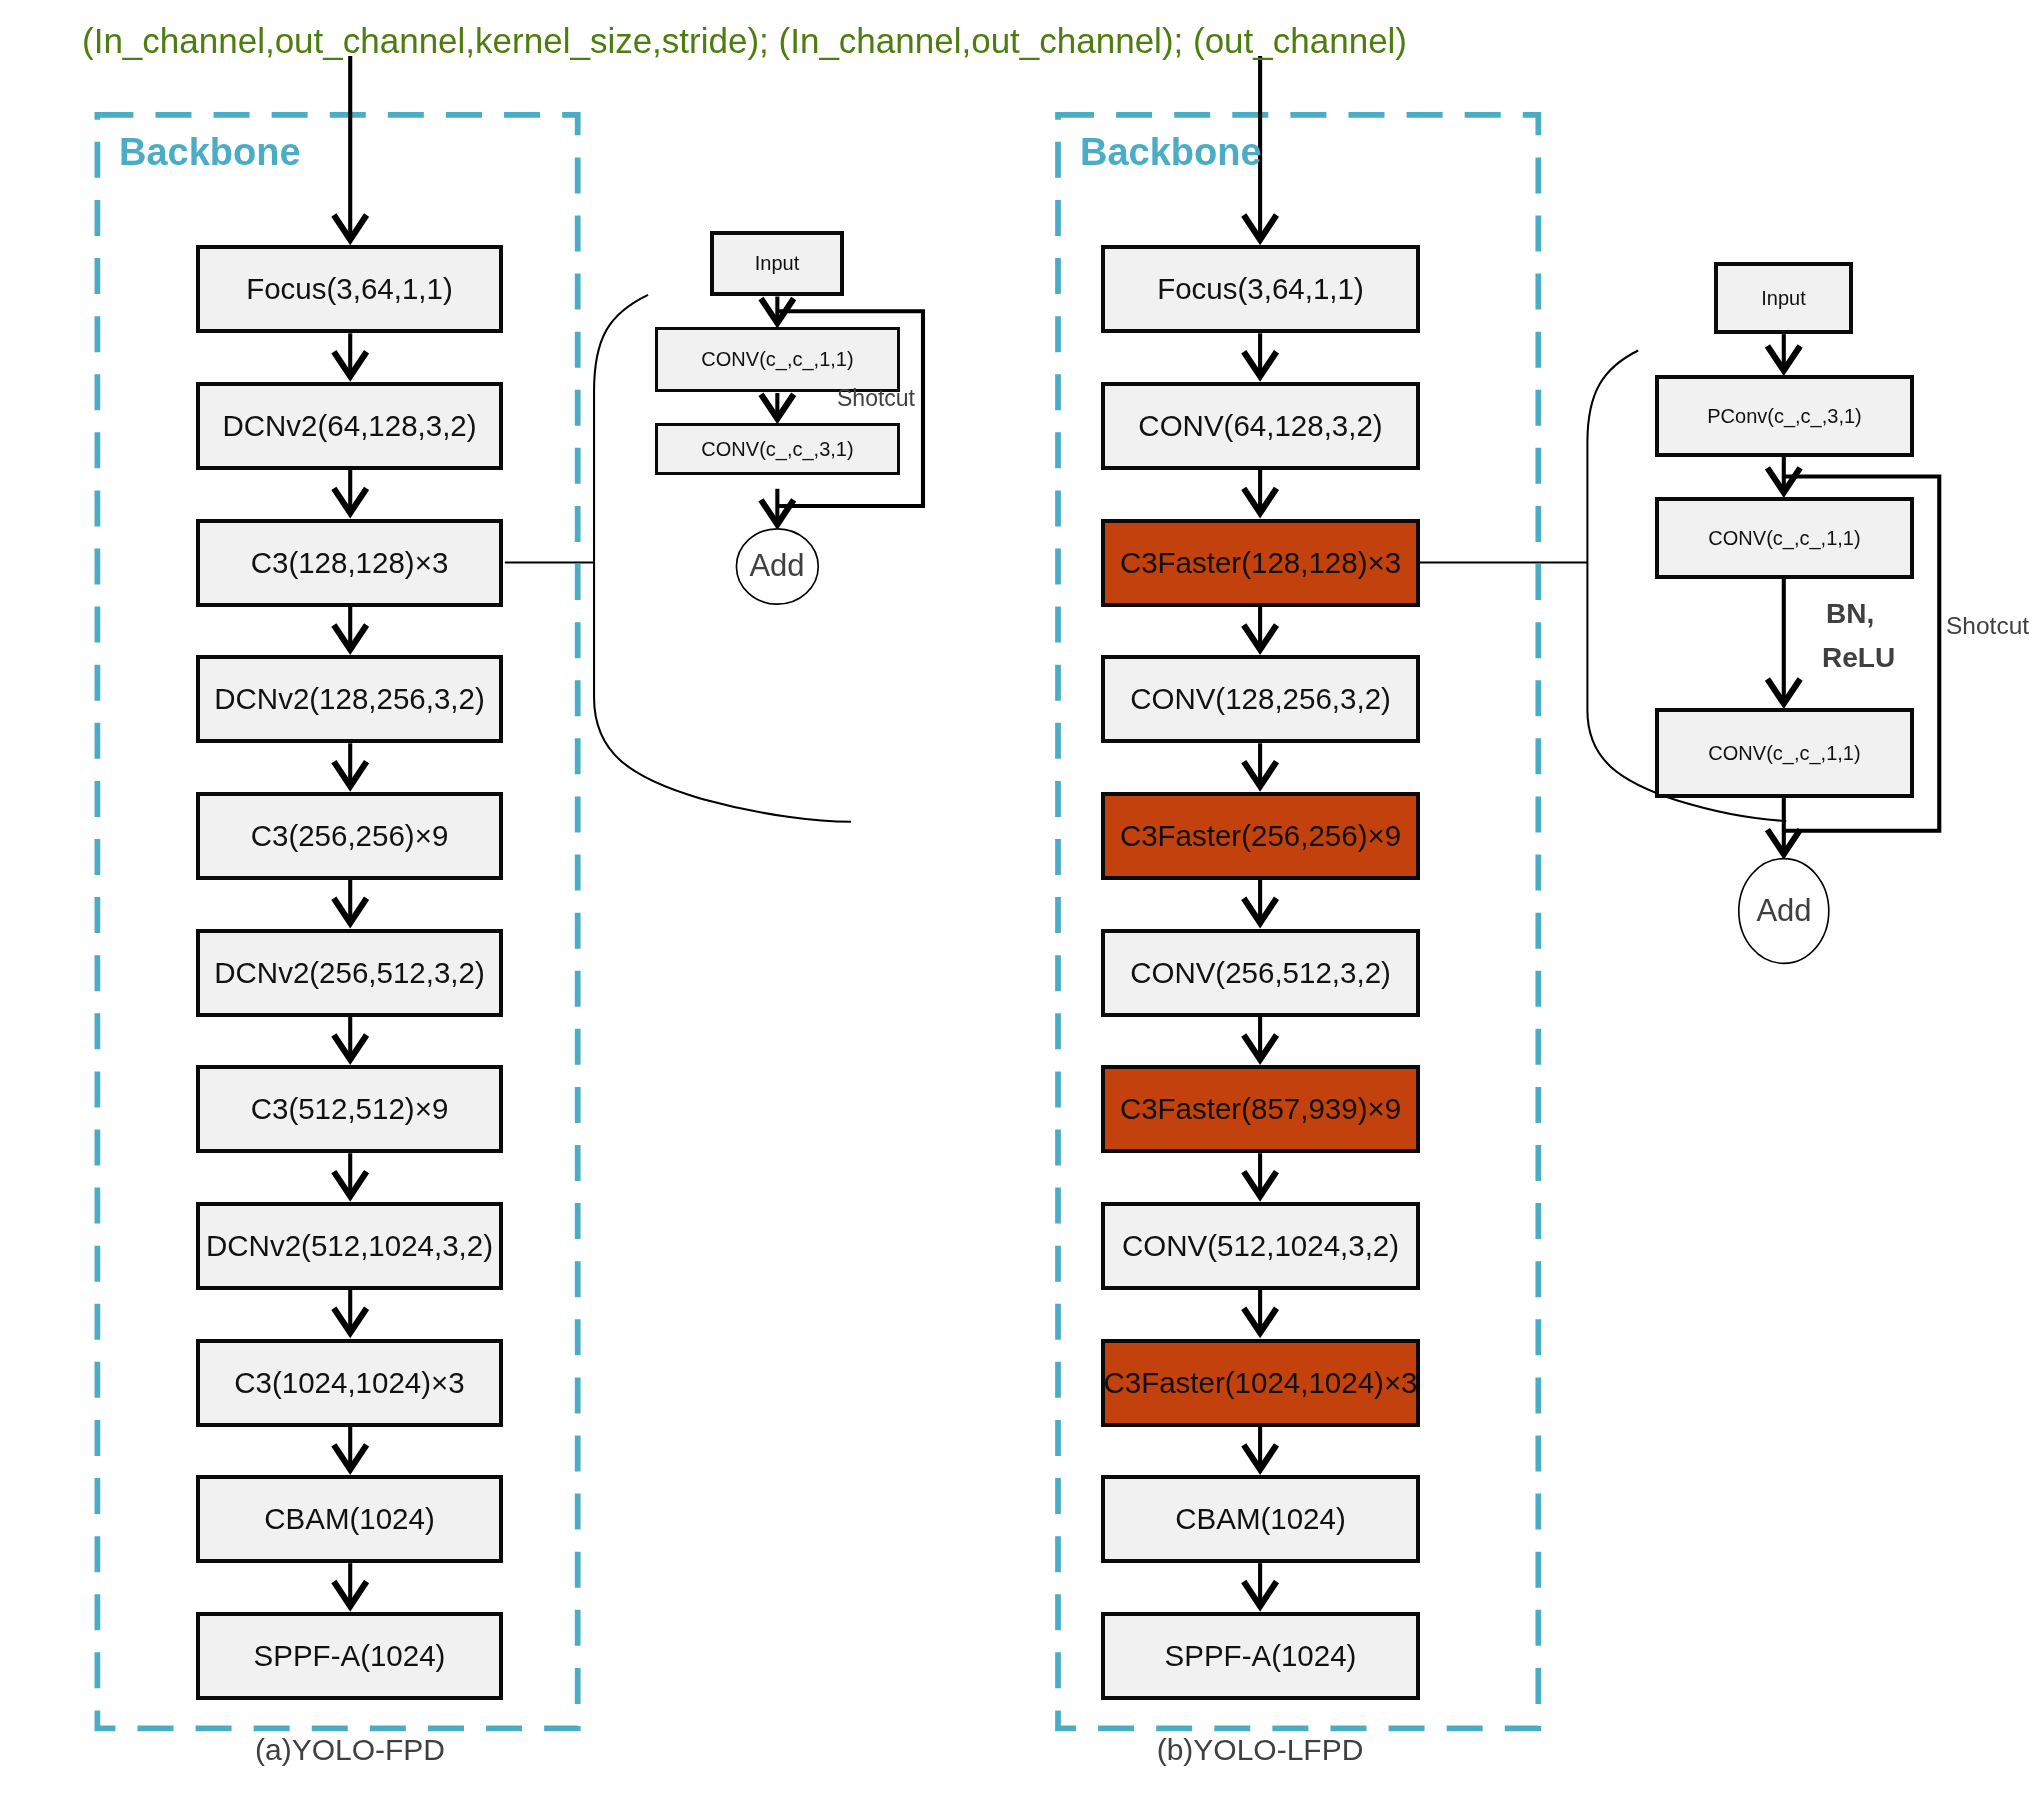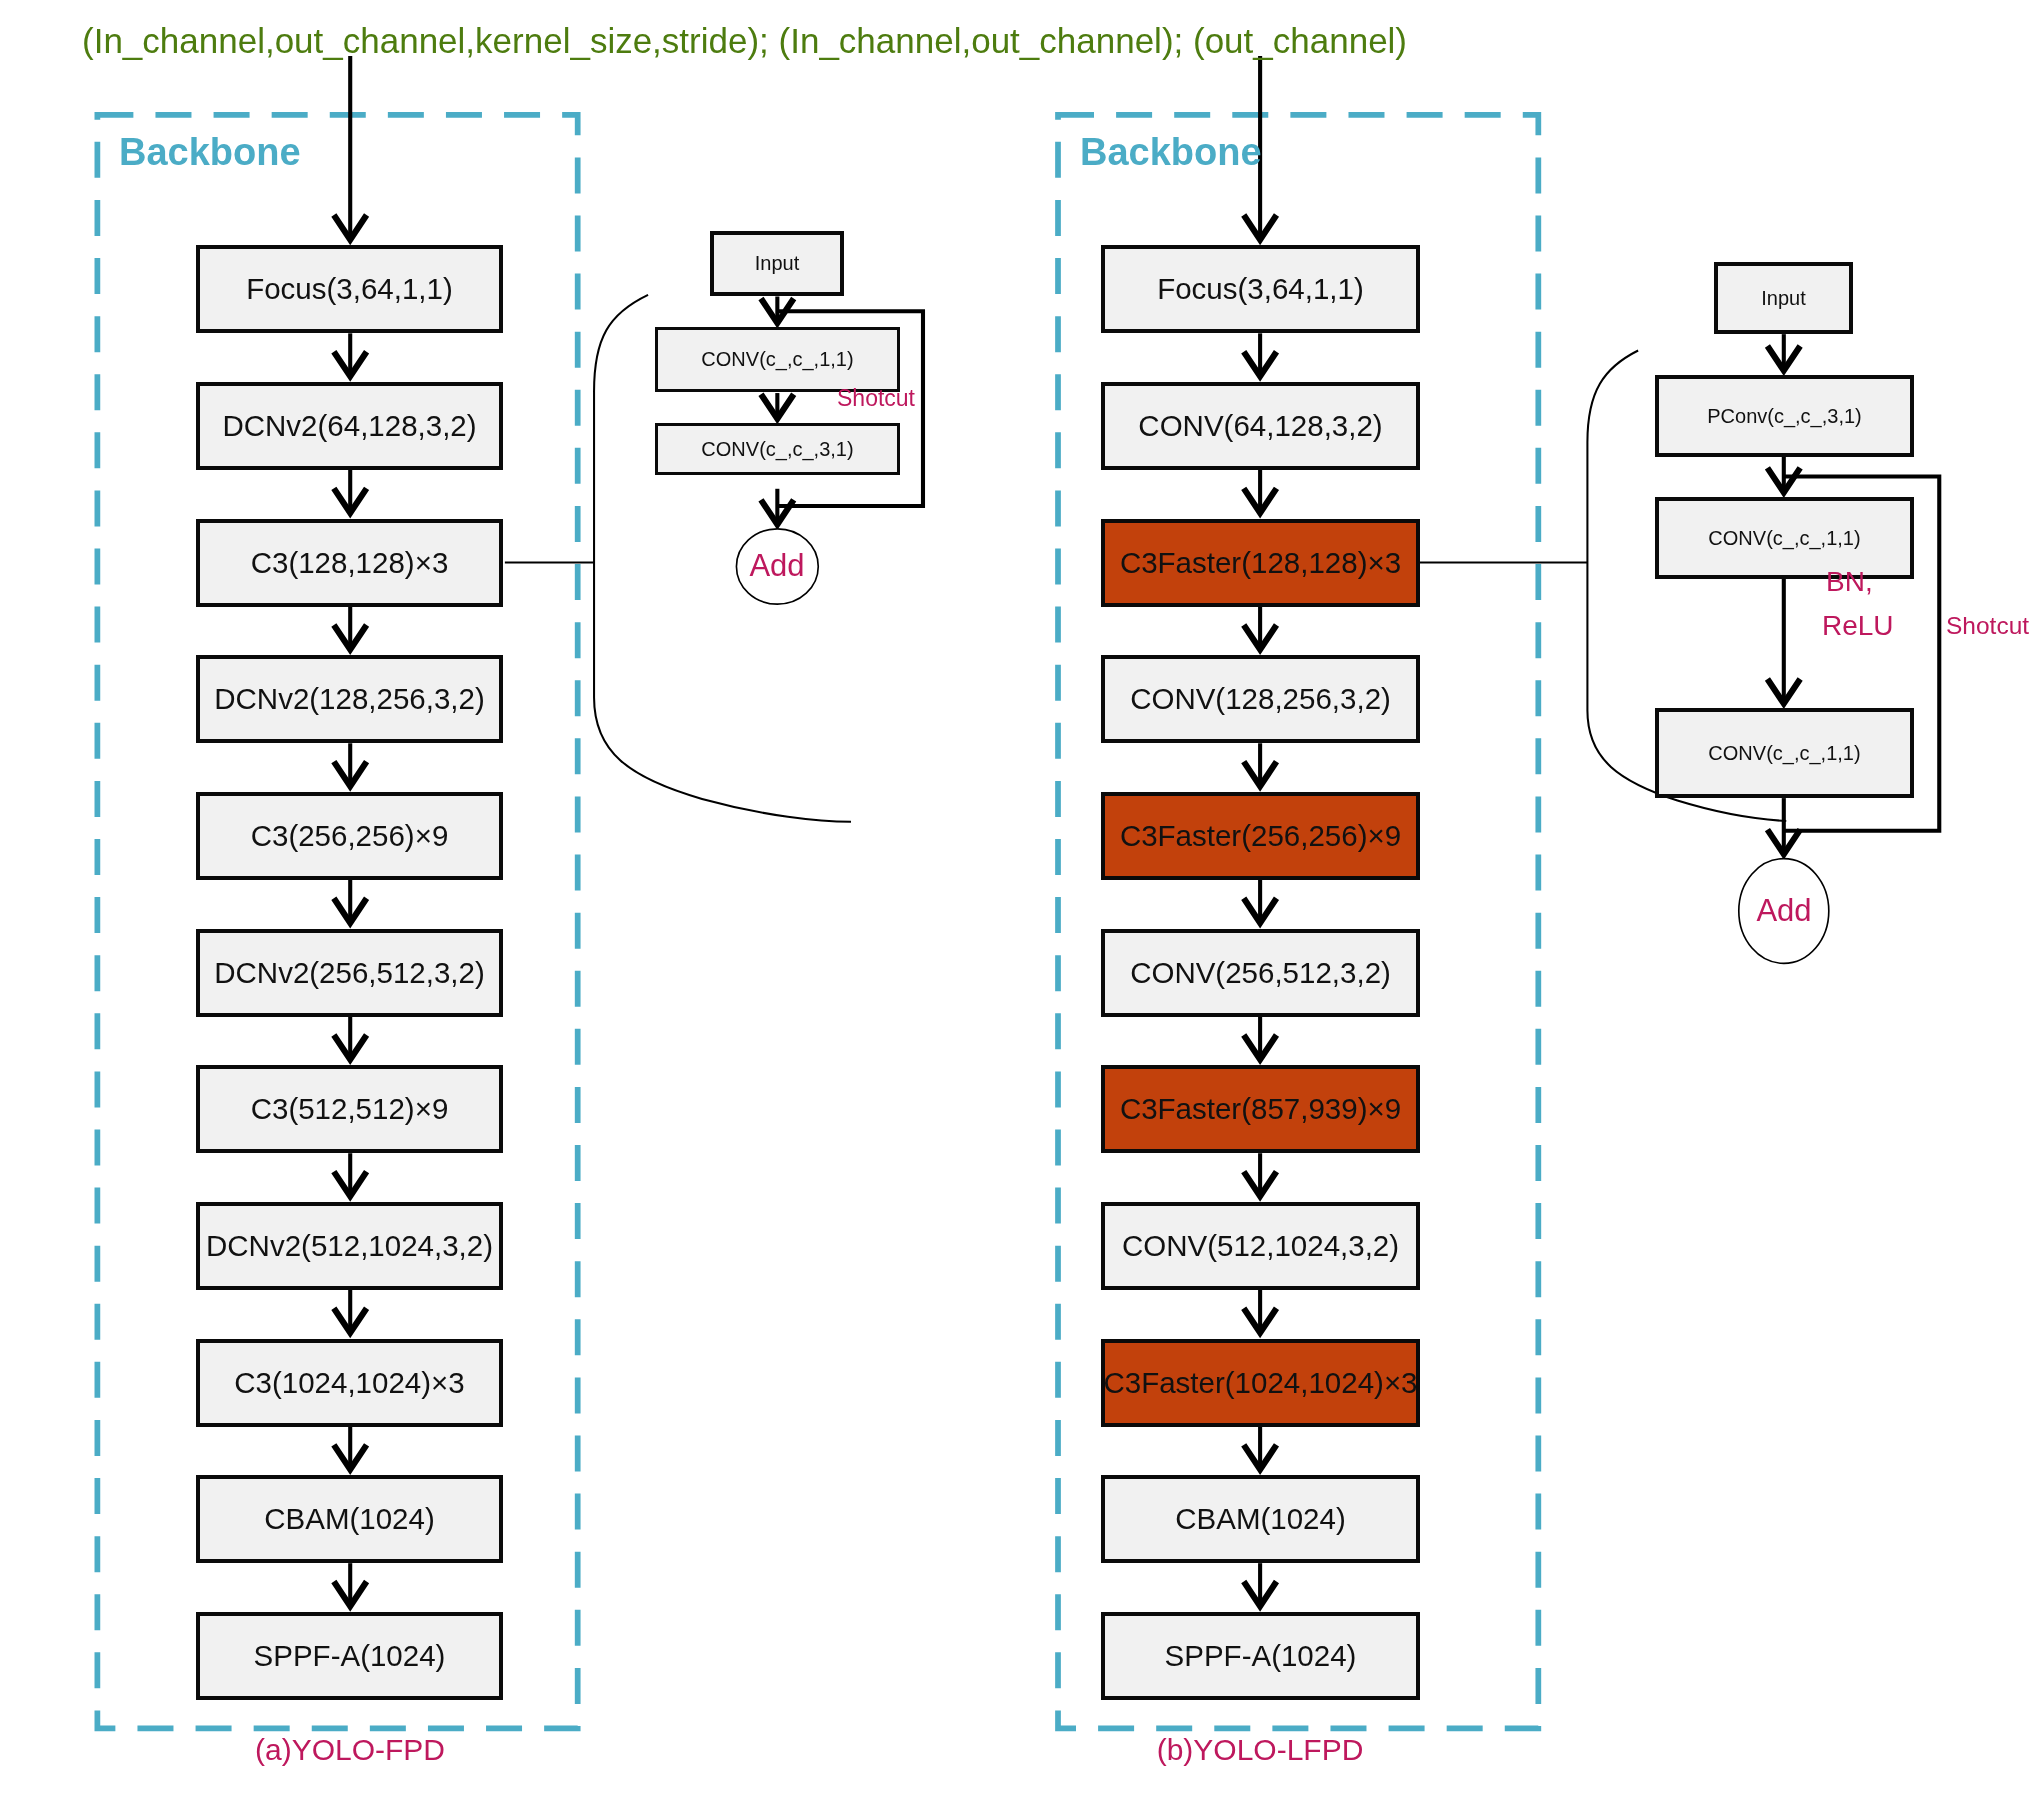--- a/index.html
+++ b/index.html
@@ -1,39 +1,39 @@
 <!DOCTYPE html>
 <html style="font-size:13px"><head>
 <meta charset="utf-8">
 <style>
   html,body { margin:0; padding:0; }
   body {
     width:2035px; height:1804px; position:relative; background:#ffffff;
     font-family:"Liberation Sans", sans-serif; overflow:hidden;
   }
   #lines { position:absolute; left:0; top:0; z-index:0; }
-  .txt { position:absolute; z-index:2; color:#be185d; }
+  .txt { position:absolute; z-index:2; color:#404040; }
   .title {
     left:82px; top:9.8px; font-size:35px; color:#4d7c0f; white-space:nowrap;margin-top:11px;
   }
   .backbone-label { font-size:38px; font-weight:bold; color:#4BACC6; }
   .caption { font-size:30px; text-align:center; }
   .box {
     position:absolute; z-index:1; box-sizing:border-box;
     background:#F1F1F1; border:4.1px solid #0a0a0a;
     display:flex; align-items:center; justify-content:center;
     font-size:29.5px; color:#111; white-space:nowrap; text-align:center;
   }
   .box.red { background:#c2410c; }
   .colA { left:196px; width:307px; height:88px; }
   .colB { left:1101px; width:319px; height:88px; }
   .dbox { font-size:20px; }
   .add-label { font-size:31px; width:98px; text-align:center; }
   .shotcut { font-size:23px; white-space:nowrap; }
-  .bnrelu { font-size:28px; font-weight:400; white-space:nowrap; }
+  .bnrelu { font-size:28px; font-weight:700; white-space:nowrap;margin-top:32px; }
 </style>
 </head>
 <body>
 
 <svg id="lines" width="2035" height="1804" viewBox="0 0 2487 2204">
   <defs>
     <marker id="v" markerWidth="9" markerHeight="10" refX="6.5" refY="5" orient="auto" markerUnits="strokeWidth">
       <path d="M1,1 L7,5 L1,9" fill="none" stroke="#000" stroke-width="1.5"></path>
     </marker>
   </defs>

